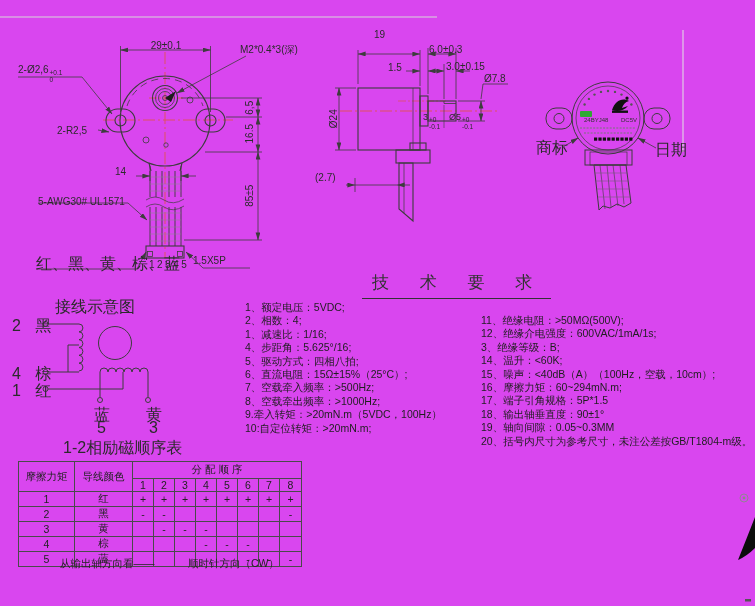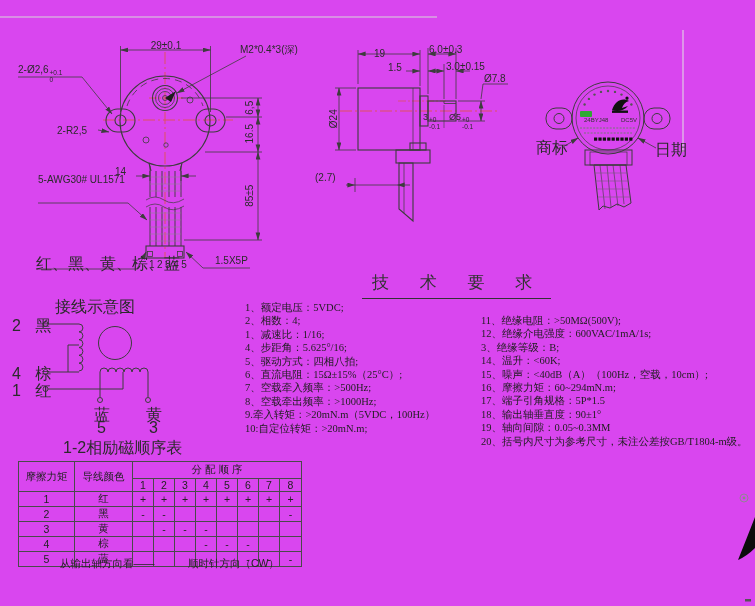--- a/index.html
+++ b/index.html
@@ -8,21 +8,21 @@
   svg{position:absolute;left:0;top:0;}
   .t{position:absolute;white-space:nowrap;font:10px/1.15 "Liberation Sans",sans-serif;color:#2b2b2b;}
   .t.small{font-size:9px;}
   .t.tiny{font-size:6px;}
   .rot{transform:rotate(-90deg);transform-origin:center center;text-align:center;}
   .tol{display:inline-flex;flex-direction:column;font-size:6.5px;line-height:6.5px;vertical-align:-2px;margin-left:1px;}
   .cn{font-size:16px;}
   .title-tech{position:absolute;left:362px;top:271px;font-size:17px;letter-spacing:13px;
       color:#333;border-bottom:1.5px solid #333;padding:0 6px 4px 10px;}
   .speccol{position:absolute;width:250px;font-size:10.5px;line-height:13.4px;color:#1e1e1e;}
-  .speccol div{white-space:nowrap;font-family:Liberation Serif, serif;}
+  .speccol div{white-space:nowrap;}
   table.seq{position:absolute;left:18px;top:461px;border-collapse:collapse;table-layout:fixed;}
   table.seq td{border:1px solid #4a4a4a;text-align:center;padding:0;font-size:10.5px;color:#222;
       height:12px;overflow:hidden;}
   td.step{font-size:8px;height:12px;}
   td.mark{font-size:10px;height:12px;}
   .foot{position:absolute;font-size:10.5px;color:#222;white-space:nowrap;}
 </style>
 </head>
 <body>
 
@@ -252,29 +252,29 @@
 </svg>
 
 <span class="t" style="left:140px;top:40px;width:52px;text-align:center">29±0.1</span>
 <span class="t" style="left:18px;top:64px"><span>2-Ø2,6</span><span class="tol">
         <i style="font-style:normal">+0.1</i>
         <i style="font-style:normal">0</i>
       </span></span>
 <span class="t" style="left:57px;top:125px">2-R2,5</span>
 <span class="t" style="left:240px;top:44px">M2*0.4*3(深)</span>
 <span class="t" style="left:115px;top:166px">14</span>
-<span class="t" style="left:38px;top:174px">5-AWG30# UL1571</span>
+<span class="t" style="left:38px;top:196px">5-AWG30# UL1571</span>
 <span class="t cn" style="left:36px;top:255px">红、黑、黄、棕、蓝</span>
 <span class="t" style="left:149px;top:259px;letter-spacing:2.5px">12345</span>
-<span class="t" style="left:215px;top:255px">1.5X5P</span>
+<span class="t" style="left:193px;top:255px">1.5X5P</span>
 <span class="t rot" style="left:236px;top:102px;width:28px">6,5</span>
 <span class="t rot" style="left:236px;top:128px;width:28px">16.5</span>
 <span class="t rot" style="left:231px;top:190px;width:38px">85±5</span>
 
-<span class="t" style="left:374px;top:48px">19</span>
+<span class="t" style="left:374px;top:29px">19</span>
 <span class="t" style="left:388px;top:62px">1.5</span>
 <span class="t" style="left:429px;top:44px">6.0±0.3</span>
 <span class="t" style="left:446px;top:61px">3.0±0.15</span>
 <span class="t" style="left:484px;top:73px">Ø7.8</span>
 <span class="t rot" style="left:314px;top:113px;width:40px">Ø24</span>
 <span class="t small" style="left:423px;top:112px"><span>3</span><span class="tol">
         <i style="font-style:normal">+0</i>
         <i style="font-style:normal">-0.1</i>
       </span></span>
 <span class="t small" style="left:449px;top:112px"><span>Ø5</span><span class="tol">

